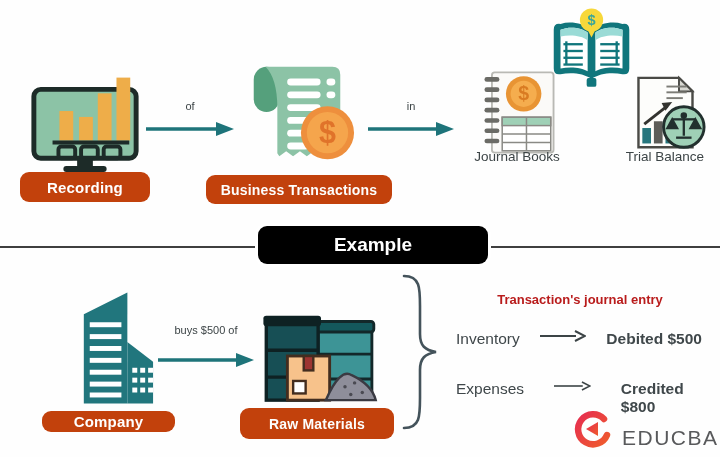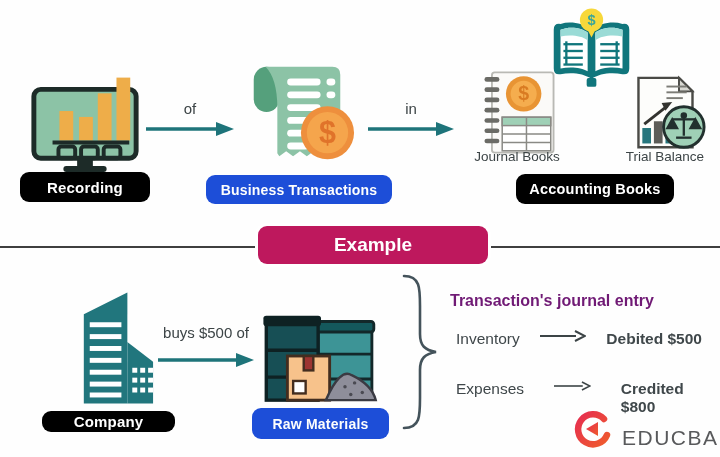--- a/index.html
+++ b/index.html
@@ -1,40 +1,40 @@
 <!DOCTYPE html>
 <html><head>
 <meta charset="utf-8">
 <style>
   * { margin:0; padding:0; box-sizing:border-box; }
   body { background:#fff; font-family:"Liberation Sans", sans-serif; }
   .stage { position:relative; width:720px; height:457px; background:#fefefe; overflow:hidden; }
   .abs { position:absolute; }
 
   .badge-dark {
-    background:#000000; color:#fff; font-weight:bold;
+    background:#c2410c; color:#fff; font-weight:bold;
     border-radius:9px; display:flex; align-items:center; justify-content:center;
     font-size:15px; letter-spacing:.2px;
   }
   .badge-light {
-    background:#1d4ed8; color:#fdfefd; font-weight:bold;
+    background:#c2410c; color:#fdfefd; font-weight:bold;
     border-radius:9px; display:flex; align-items:center; justify-content:center;
     font-size:14px; letter-spacing:.2px;
   }
-  .flow-label { color:#3c4446; font-size:15px; text-align:center; }
+  .flow-label { color:#3c4446; font-size:11px; text-align:center; }
   .caption { color:#3c4446; font-size:13.5px; text-align:center; line-height:1.25; }
 
   .divider-line { background:#3f3f3f; height:2px; width:720px; }
   .example-badge {
-    background:#be185d; color:#fff; font-weight:bold; font-size:19px;
+    background:#000000; color:#fff; font-weight:bold; font-size:19px;
     border-radius:9px; display:flex; align-items:center; justify-content:center;
     box-shadow:0 0 0 3px #fff;
   }
 
-  .journal-title { color:#701a75; font-weight:bold; font-size:16px; }
+  .journal-title { color:#b91c1c; font-weight:bold; font-size:13px; text-align:center; }
   .journal-row { display:flex; align-items:flex-start; justify-content:space-between;
     color:#3f474a; font-size:15.5px; }
   .journal-row .entry { font-weight:bold; }
 
   .brand { display:flex; align-items:center; gap:8px; }
   .brand-text { color:#58595b; font-size:21px; letter-spacing:1.5px; }
 </style>
 </head>
 <body>
 
@@ -154,23 +154,20 @@
       <circle cx="67" cy="43" r="2.2"></circle>
       <line x1="67" y1="43" x2="67" y2="64"></line>
       <line x1="59" y1="66" x2="75" y2="66"></line>
       <line x1="55" y1="47" x2="79" y2="47"></line>
       <polygon points="55,47 50,56 60,56"></polygon>
       <polygon points="79,47 74,56 84,56"></polygon>
     </g>
   </svg>
   <div class="abs caption" style="left:612px; top:149px; width:106px;">Trial Balance</div>
 
-  <div class="abs badge-dark" style="left:516px; top:174px; width:158px; height:30px; font-size:14.5px;">
-    <span>Accounting Books</span>
-  </div>
 
   <div class="abs divider-line" style="left:0; top:246px;"></div>
   <div class="abs example-badge" style="left:258px; top:226px; width:230px; height:38px;">
     <span>Example</span>
   </div>
 
   <svg class="abs" style="left:66px; top:286px;" width="94" height="120" viewBox="0 0 95 120">
     <polygon points="18,28 62,6 62,118 18,118" fill="#21767d"></polygon>
     <g fill="#fff">
       <rect x="24" y="36" width="32" height="5"></rect>
@@ -219,21 +216,21 @@
     <rect x="36" y="76" width="13" height="13" fill="#fff" stroke="#432d1f" stroke-width="2.5"></rect>
     <path d="M70,96 Q85,62 97,70 Q118,80 122,96 Z" fill="#8e8e9a" stroke="#3a3a42" stroke-width="2.5"></path>
     <g fill="#4a4a52">
       <circle cx="90" cy="82" r="1.8"></circle>
         <circle cx="100" cy="78" r="1.8"></circle>
       <circle cx="108" cy="88" r="1.8"></circle>
         <circle cx="96" cy="90" r="1.8"></circle>
     </g>
   </svg>
 
-  <div class="abs badge-light" style="left:252px; top:408px; width:137px; height:31px;">
+  <div class="abs badge-light" style="left:240px; top:408px; width:154px; height:31px;">
     <span>Raw Materials</span>
   </div>
 
   <svg class="abs" style="left:398px; top:272px;" width="48" height="160" viewBox="0 0 48 160">
     <path d="M6,4 C22,4 22,16 22,34 L22,62 C22,74 27,78 38,80 C27,82 22,86 22,98 L22,126 C22,144 22,156 6,156" fill="none" stroke="#44535b" stroke-width="2.6" stroke-linecap="round"></path>
   </svg>
 
   <div class="abs journal-title" style="left:450px; top:292px; width:260px;">Transaction's journal entry</div>
 
   <div class="abs journal-row" style="left:456px; top:330px; width:246px;">

